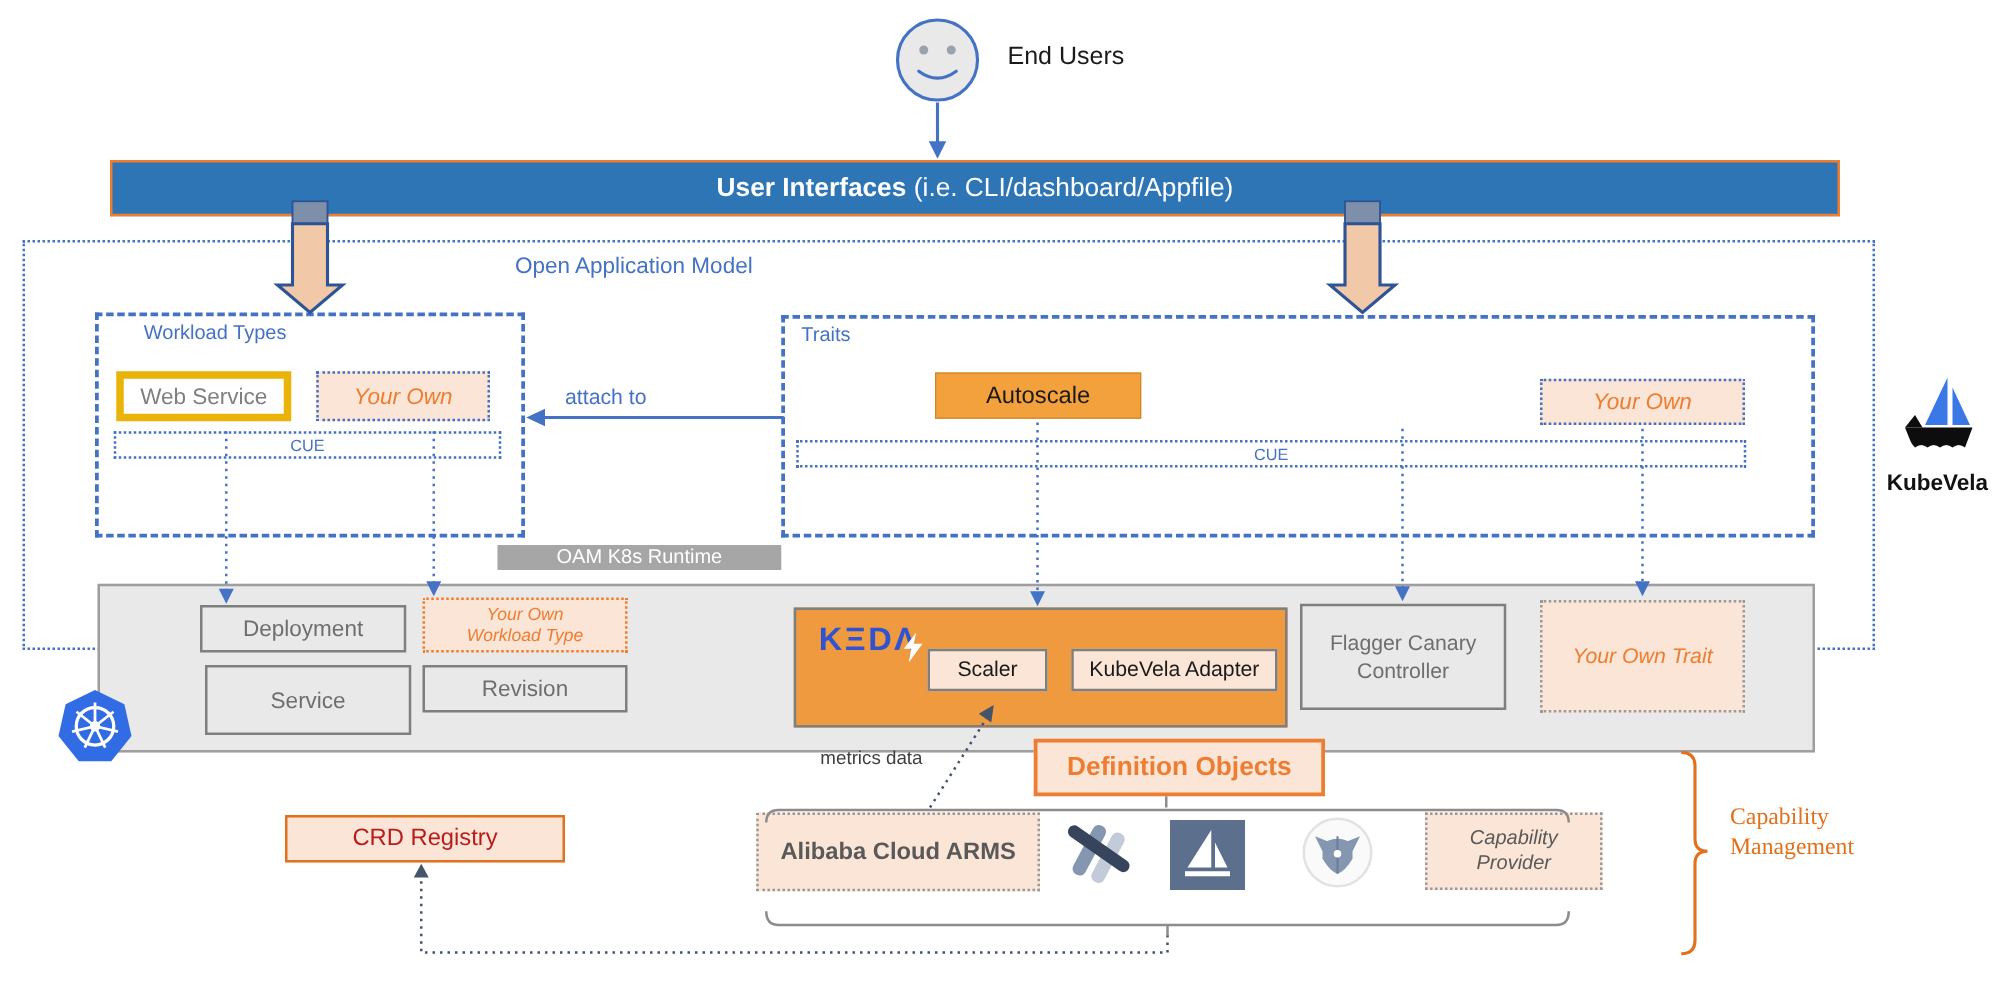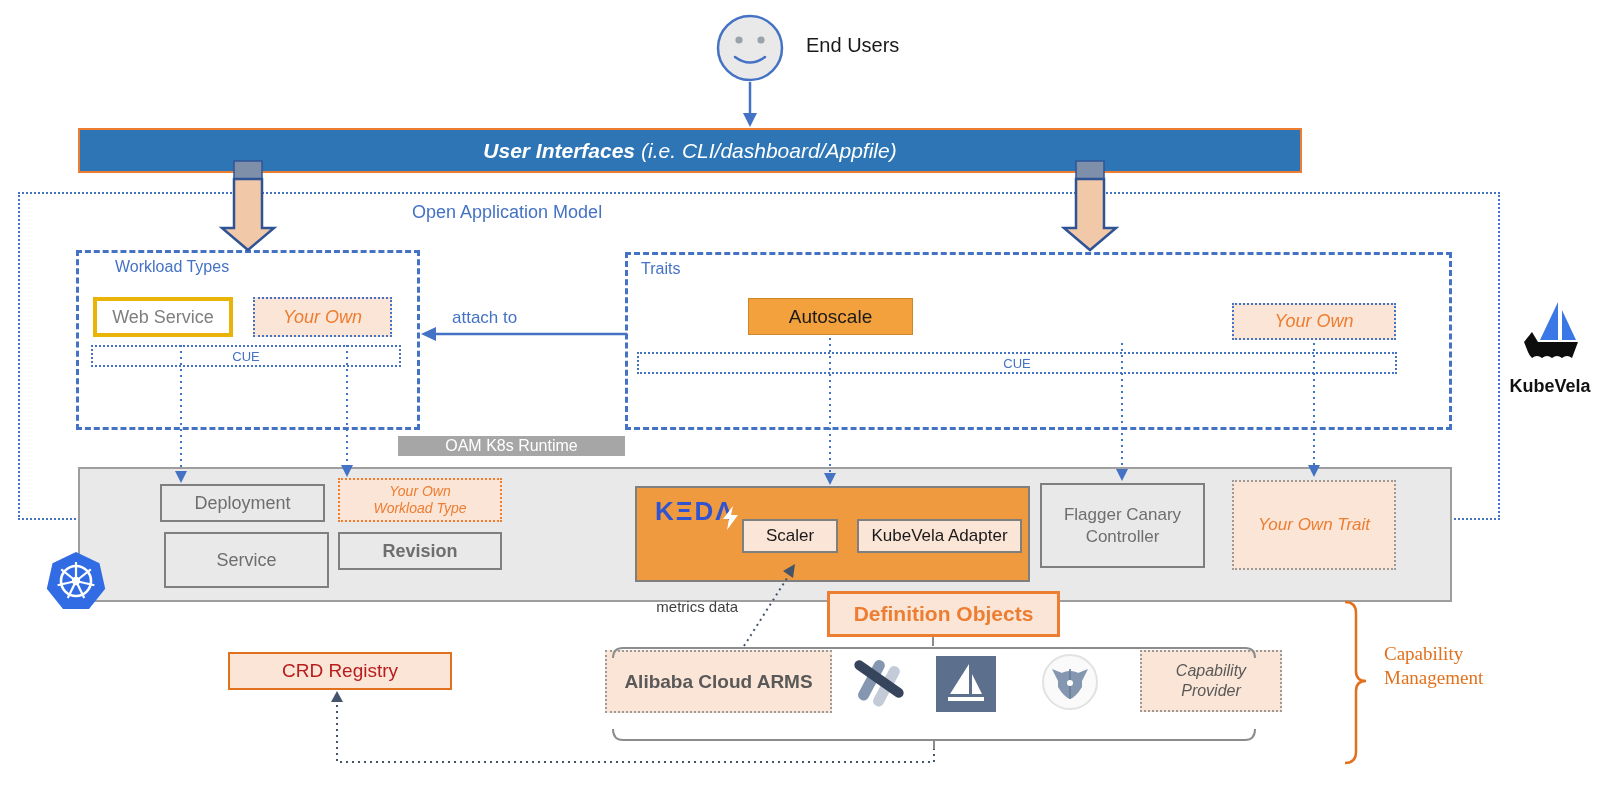--- a/index.html
+++ b/index.html
@@ -3,35 +3,35 @@
 <meta charset="utf-8">
 <style>
   html,body{margin:0;padding:0;background:#ffffff;}
   #stage{position:relative;width:1600px;height:803px;background:#ffffff;overflow:hidden;
          font-family:"Liberation Sans", sans-serif;padding-left:15px;}
   .abs{position:absolute;box-sizing:border-box;}
   .center{display:flex;align-items:center;justify-content:center;text-align:center;}
   .prelines{white-space:pre-line;line-height:1.25;}
 
   
-  .ui-bar{left:78px;top:128px;width:1224px;height:45px;background:#2E75B6;border:2px solid #ED7D31;
-          color:#fff;font-size:21px;z-index:4;font-style:italic;}
+  .ui-bar{left:88px;top:128px;width:1384px;height:45px;background:#2E75B6;border:2px solid #ED7D31;
+          color:#fff;font-size:21px;z-index:4;}
   .ui-bar b{font-weight:bold;margin-right:6px;}
   .end-users{left:806px;top:34px;font-size:20px;color:#1a1a1a;}
 
   
   .oam-region{left:18px;top:192px;width:1482px;height:328px;border:2px dotted #4472C4;z-index:1;}
   .oam-label{left:412px;top:202px;font-size:18px;color:#4472C4;z-index:3;}
 
   .dashedbox{border:3px dashed #4472C4;background:transparent;z-index:3;}
   .wl-box{left:76px;top:250px;width:344px;height:180px;}
   .tr-box{left:625px;top:252px;width:827px;height:178px;}
   .sec-label{font-size:16px;color:#4472C4;z-index:4;}
 
-  .whitebox{background:#fff;border:4px solid #eab308;color:#7f7f7f;font-size:18px;z-index:4;}
+  .whitebox{background:#fff;border:6px solid #eab308;color:#7f7f7f;font-size:18px;z-index:4;}
   .peach{background:#FBE5D6;z-index:4;}
   .dot-blue{border:2px dotted #4472C4;}
   .dot-orange{border:2px dotted #ED7D31;}
   .dot-gray{border:2px dotted #9a9a9a;}
   .own-text{color:#ED7D31;font-style:italic;font-size:18px;}
   .cue{border:2px dotted #4472C4;color:#4472C4;font-size:13px;z-index:3;}
   .autoscale{background:#F2A13D;border:1px solid #cd8629;color:#1a1a1a;font-size:19px;z-index:4;}
   .attach-label{left:452px;top:308px;font-size:17px;color:#4472C4;z-index:4;}
 
   
@@ -90,21 +90,21 @@
 
   <div class="abs attach-label">attach to</div>
 
   <div class="abs band"></div>
   <div class="abs center band-label">OAM K8s Runtime</div>
 
   <div class="abs center graybox" style="left:160px;top:484px;width:165px;height:38px;">Deployment</div>
   <div class="abs center graybox" style="left:164px;top:532px;width:165px;height:56px;">Service</div>
   <div class="abs center peach dot-orange own-text prelines" style="left:338px;top:478px;width:164px;height:44px;font-size:14px;">Your Own
 Workload Type</div>
-  <div class="abs center graybox" style="left:338px;top:532px;width:164px;height:38px;font-weight:bold;">Revision</div>
+  <div class="abs center graybox" style="left:338px;top:532px;width:164px;height:38px;">Revision</div>
 
   <div class="abs keda">
     <div class="abs keda-logo">KΞDΛ</div>
     <svg class="icon-abs" style="left:86px;top:18px;" width="16" height="24" viewBox="0 0 16 24">
       <polygon points="10,0 0,13 6,13 4,24 15,9 8,9" fill="#ffffff"></polygon>
     </svg>
     <div class="abs center kedabox" style="left:105px;top:31px;width:96px;height:34px;">Scaler</div>
     <div class="abs center kedabox" style="left:220px;top:31px;width:165px;height:34px;">KubeVela Adapter</div>
   </div>
 

